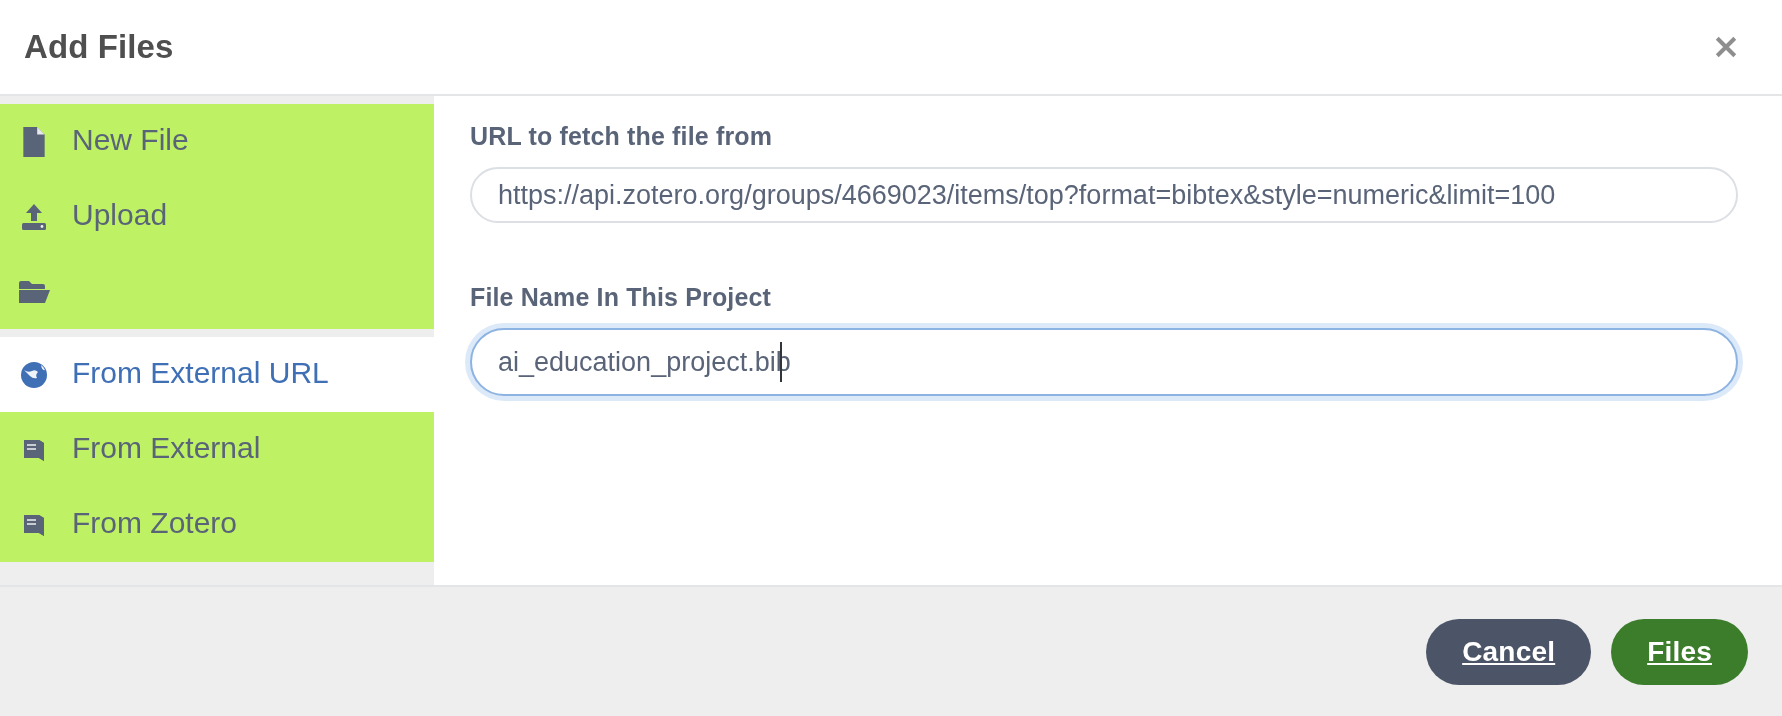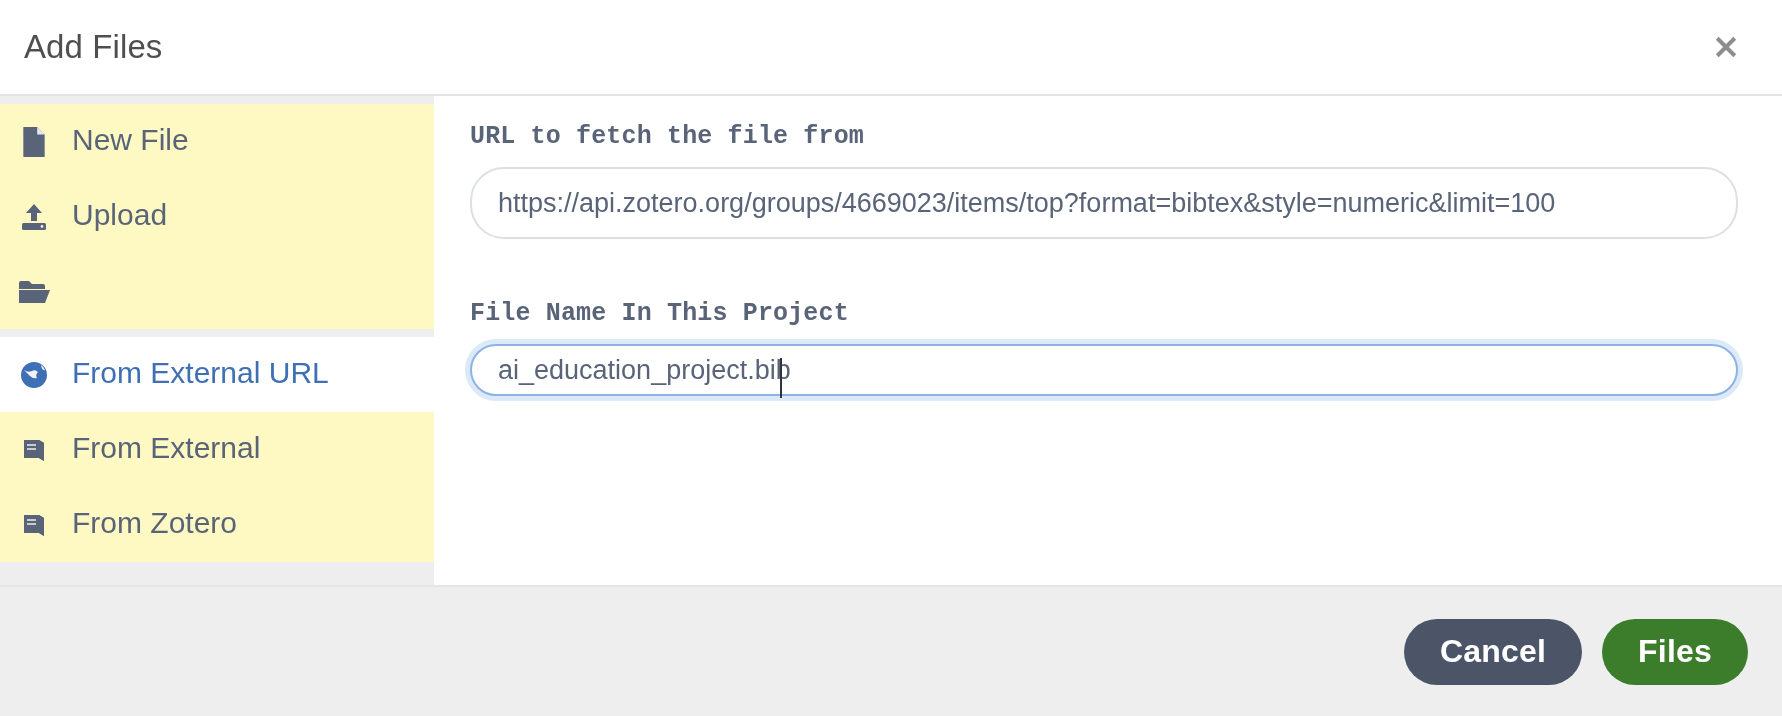--- a/index.html
+++ b/index.html
@@ -30,21 +30,21 @@
     box-sizing: border-box;
     border-bottom: 2px solid #e4e5e7;
     display: flex;
     align-items: center;
     justify-content: space-between;
     padding: 0 34px 0 24px;
     background: #ffffff;
   }
   .modal-title {
     font-size: 33px;
-    font-weight: normal;
+    font-weight: bold;
     color: #4f4f4f;
     letter-spacing: 0.1px;
   }
   .close-btn {
     width: 44px;
     height: 44px;
     display: flex;
     align-items: center;
     justify-content: center;
     cursor: pointer;
@@ -72,21 +72,21 @@
   }
   .side-item {
     display: flex;
     align-items: center;
     height: 75px;
     padding-left: 12px;
     box-sizing: border-box;
     cursor: pointer;
     color: #5a6478;
     font-size: 30px;
-    background: #fef9c3;
+    background: #bef264;
   }
   .side-item.active {
     background: #ffffff;
     color: #3f6fb5;
     margin-top: 8px;
   }
   .side-icon {
     width: 44px;
     min-width: 44px;
     display: flex;
@@ -107,44 +107,43 @@
     padding: 26px 44px 0 36px;
     box-sizing: border-box;
     min-width: 0;
   }
   .field-label {
     font-size: 25px;
     font-weight: bold;
     color: #5a6478;
     margin-bottom: 16px;
     letter-spacing: 0.15px;
-    font-family: Liberation Mono, monospace;
   }
   .field-label.second { margin-top: 60px; }
 
   .text-input {
     display: block;
     width: 100%;
     box-sizing: border-box;
-    height: 72px;
+    height: 56px;
     border-radius: 34px;
     border: 2px solid #dcdfe4;
     background: #ffffff;
     font-family: "Liberation Sans", sans-serif;
     font-size: 27px;
     color: #5a6478;
     padding: 0 26px;
     outline: none;
     white-space: nowrap;
     overflow: hidden;
     text-overflow: clip;
     line-height: 56px;
   }
   .text-input.focused {
-    height: 52px;
+    height: 68px;
     border-color: #8db3e2;
     box-shadow: 0 0 0 5px rgba(130,175,230,0.28);
     line-height: 64px;
   }
   .input-wrap { position: relative; }
   .caret {
     position: absolute;
     width: 2px;
     background: #31353b;
     top: 14px;
@@ -162,27 +161,28 @@
     display: flex;
     align-items: center;
     justify-content: flex-end;
     padding-right: 34px;
     gap: 20px;
   }
   .btn {
     border: none;
     border-radius: 40px;
     font-family: "Liberation Sans", sans-serif;
-    font-size: 32px;
+    font-size: 28px;
     font-weight: bold;
     color: #ffffff;
     height: 66px;
     padding: 0 36px;
     cursor: pointer;
     letter-spacing: 0.2px;
+    text-decoration: underline;
   }
   .btn-cancel { background: #4c5568; }
   .btn-create { background: #3c7d2c; }
 </style>
 </head>
 <body>
 
 <div class="modal">
 
   <div class="modal-header">

